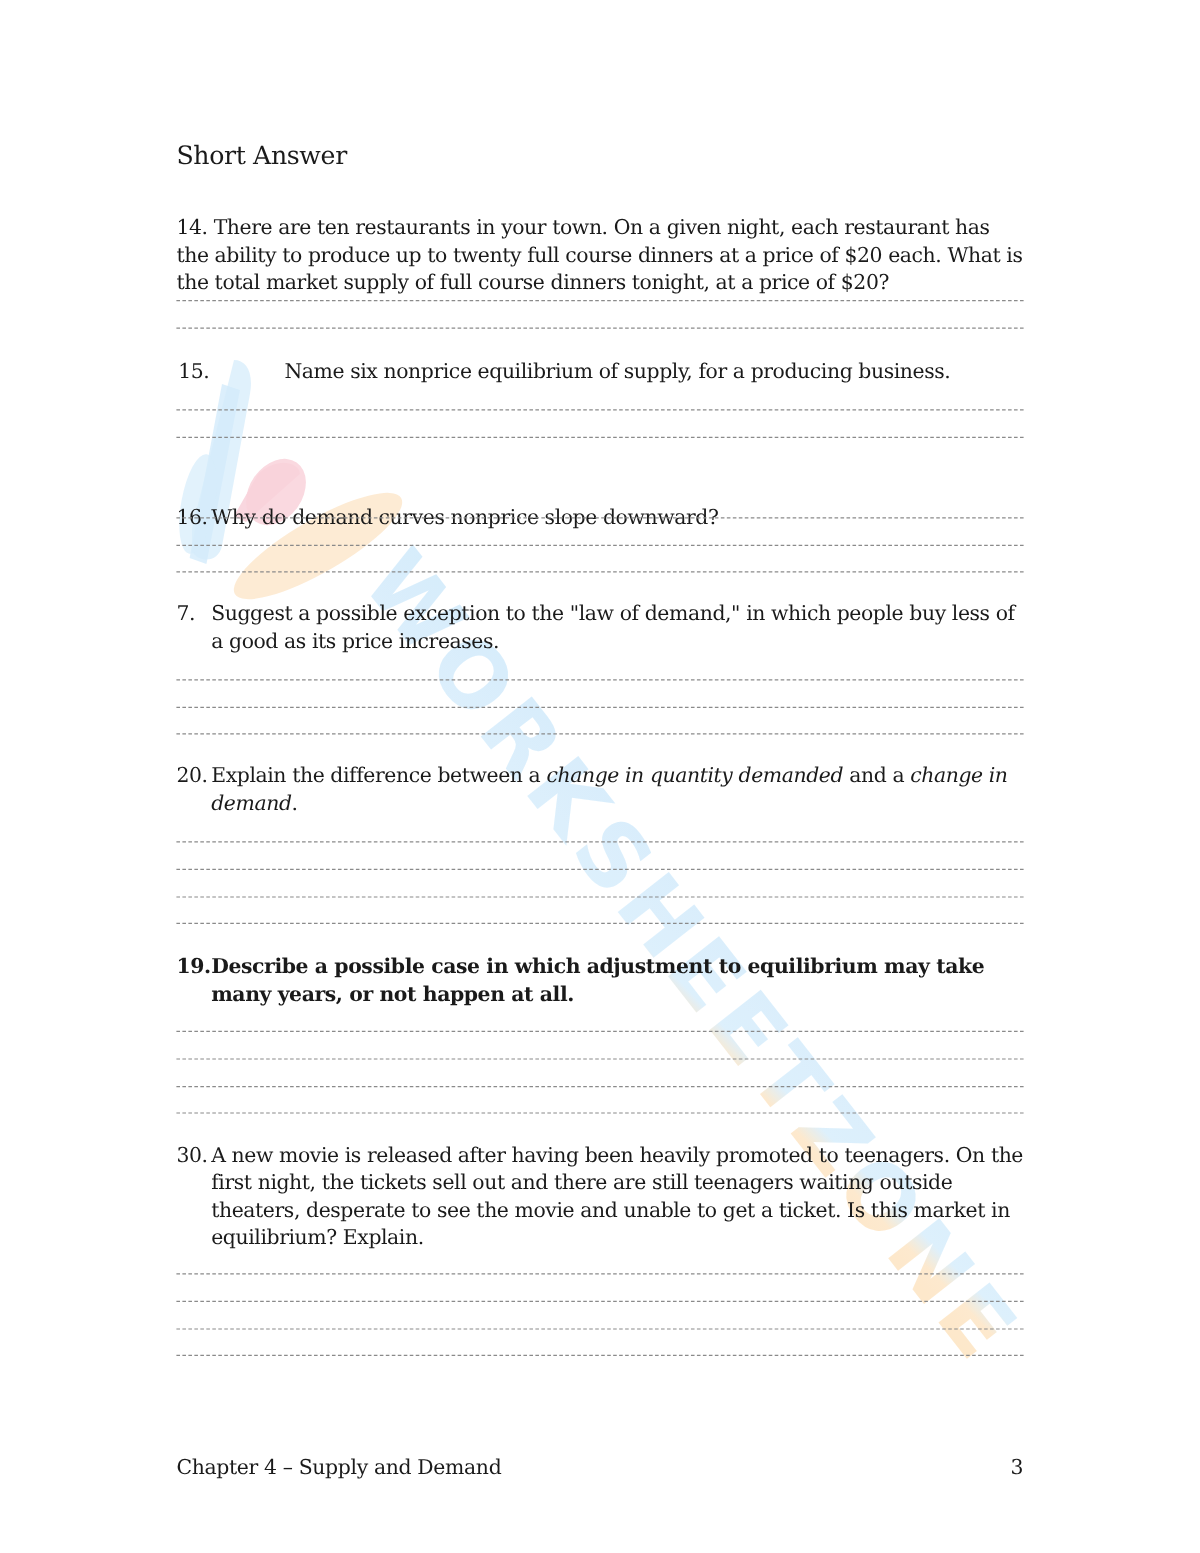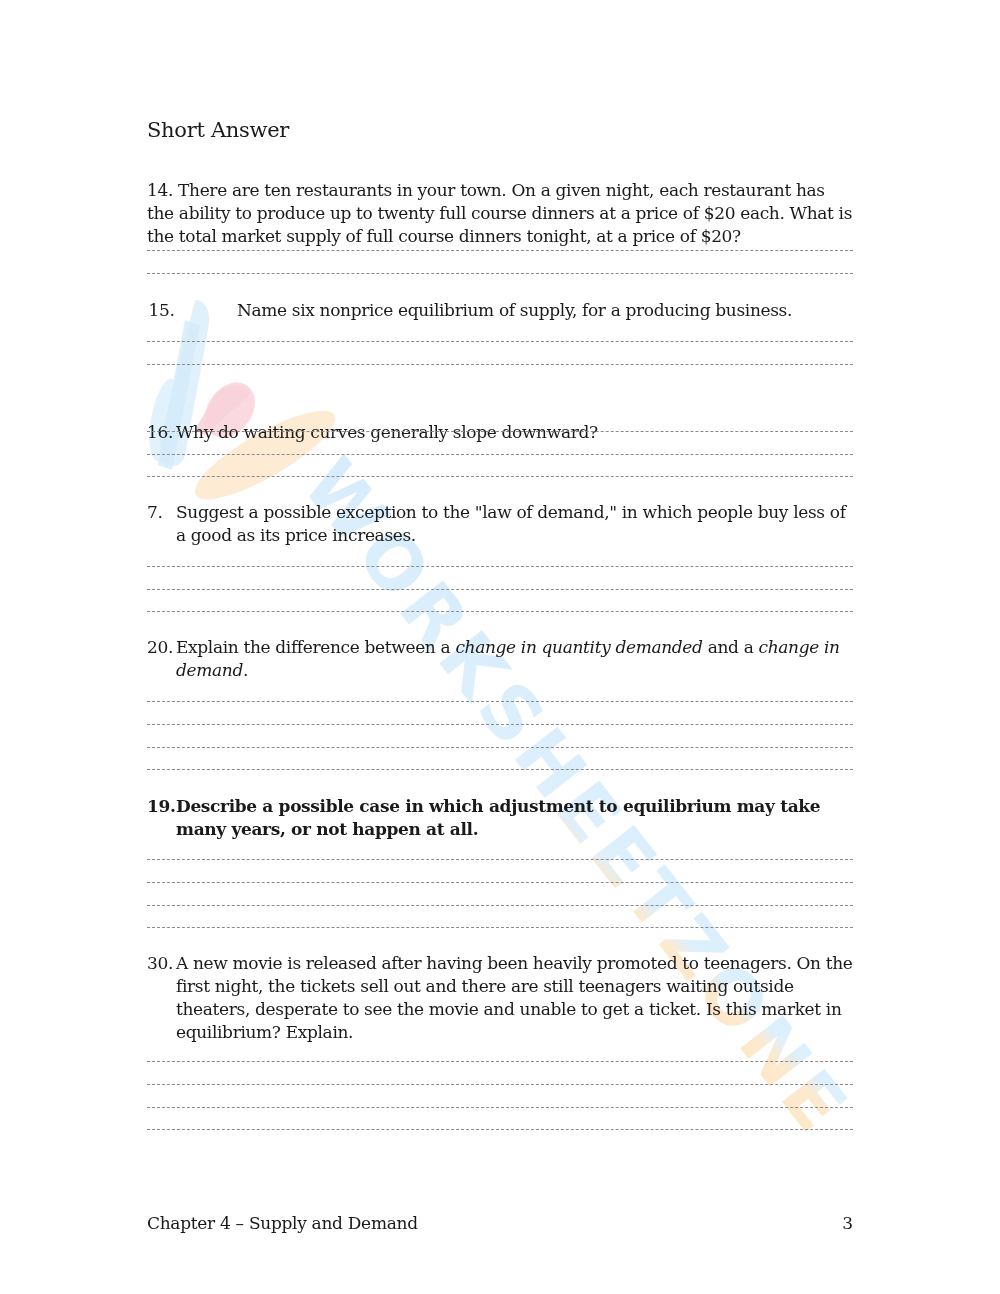--- a/index.html
+++ b/index.html
@@ -135,21 +135,21 @@
         <span class="q-num">15.</span>
         <span class="q-body">Name six nonprice equilibrium of supply, for a producing business.</span>
       </div>
     </div>
     <div class="answer-line" style="top:341px;"></div>
     <div class="answer-line" style="top:364px;"></div>
 
     <div class="question" style="top:389px;margin-top:32px;">
       <div class="q-text">
         <span class="q-num">16.</span>
-        <span class="q-body">Why do waiting curves generally slope downward?</span>
+        <span class="q-body">Why do demand curves nonprice slope downward?</span>
       </div>
     </div>
     <div class="answer-line" style="top:431px;"></div>
     <div class="answer-line" style="top:454px;"></div>
     <div class="answer-line" style="top:476px;"></div>
 
     <div class="question" style="top:501px;">
       <div class="q-text">
         <span class="q-num">7.</span>
         <span class="q-body">Suggest a possible exception to the "law of demand," in which people buy less of a good as its price increases.</span>

